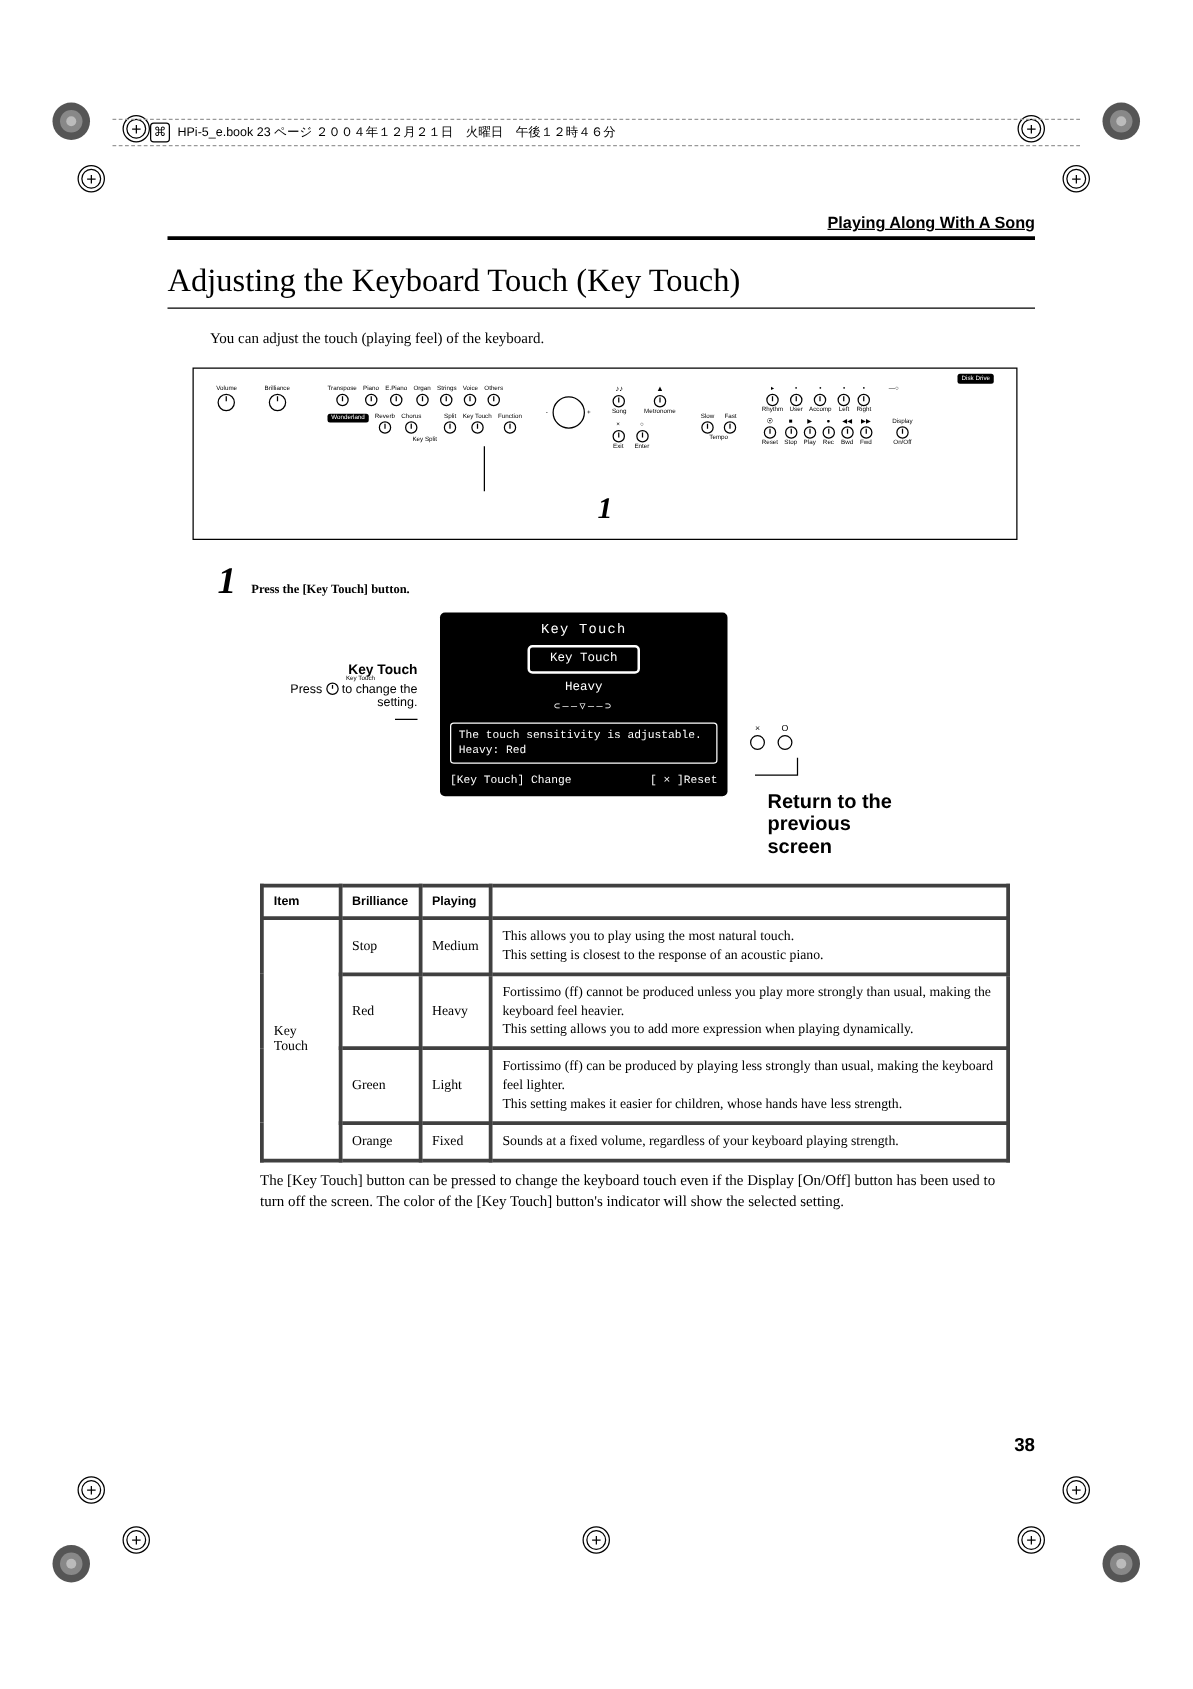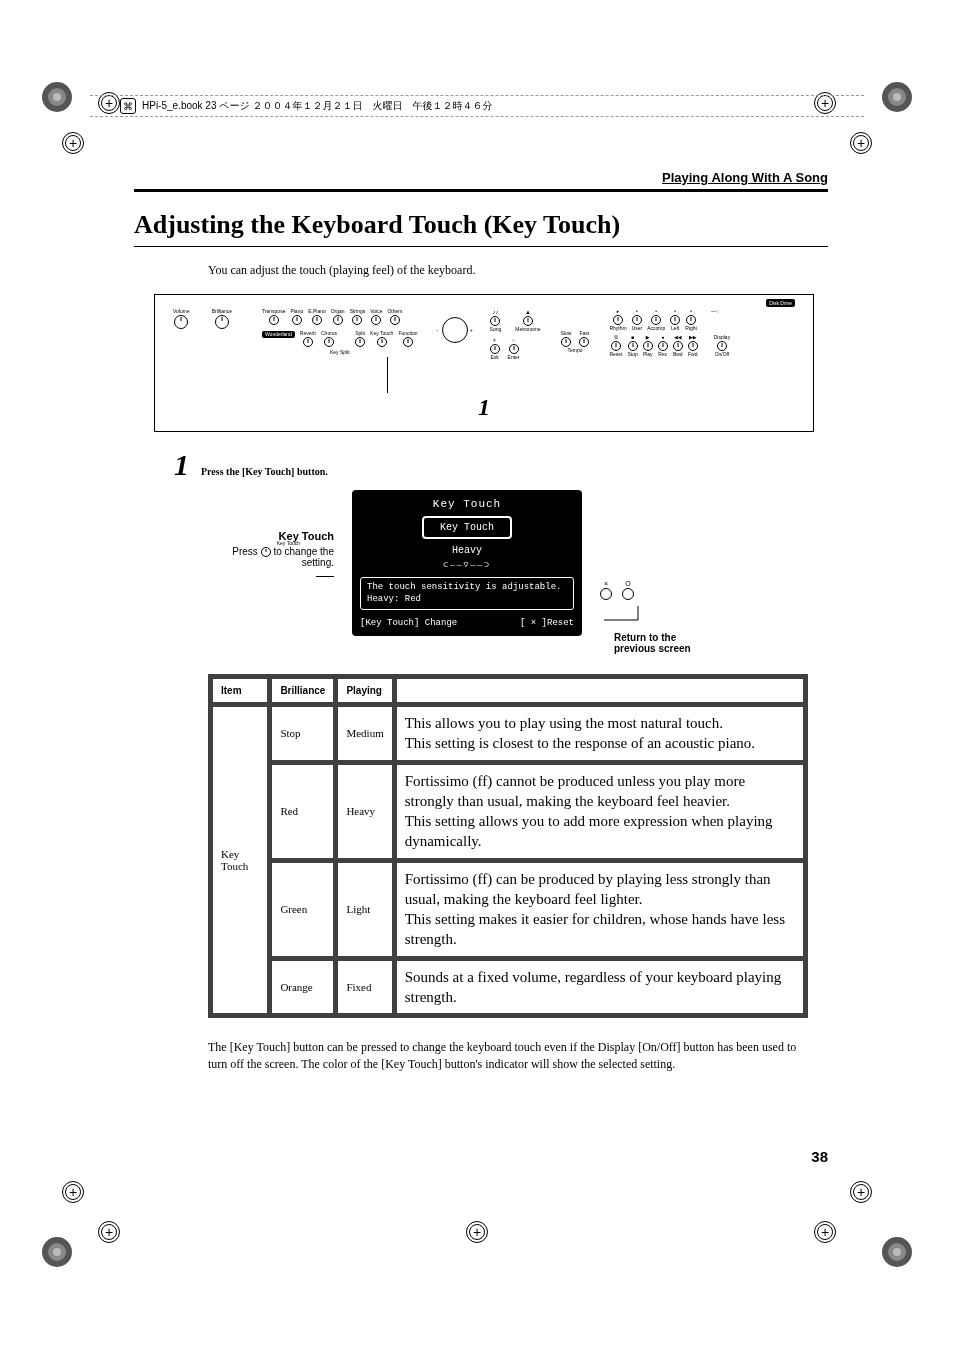--- a/index.html
+++ b/index.html
@@ -45,27 +45,27 @@
     text-align: right;
     font-weight: bold;
     font-size: 13px;
     margin-bottom: 4px;
     text-decoration: underline;
   }
   .thick-rule { border-top: 3px solid #000; margin: 2px 0 18px 0; }
 
   h1.title {
     font-family: Georgia, "Times New Roman", serif;
-    font-weight: bold;
+    font-weight: normal;
     font-size: 26px;
     margin: 0 0 6px 0;
   }
   .thin-rule { border-top: 1px solid #000; margin-bottom: 16px; }
 
-  .intro { margin-left: 74px; font-family: "Palatino Linotype", Georgia, serif; font-size: 12px; margin-bottom: 16px;}
+  .intro { margin-left: 34px; font-family: "Palatino Linotype", Georgia, serif; font-size: 12px; margin-bottom: 16px;}
 
   .panel-diagram {
     margin-left: 20px;
     width: 660px;
     border: 1px solid #000;
     padding: 14px 18px 10px 18px;
     position: relative;
   }
   .panel-row { display:flex; align-items:flex-start; gap:6px; }
   .knob-group { display:flex; flex-direction:column; align-items:center; font-size:5px; line-height:1; gap:1px;}
@@ -100,40 +100,40 @@
   .screen .scr-title { text-align:center; font-size:11px; margin-bottom:6px; letter-spacing:1px;}
   .screen .scr-box { border:2px solid #fff; border-radius:4px; text-align:center; padding:4px 0; margin:0 auto 6px auto; width:90px; font-size:10px;}
   .screen .scr-val { text-align:center; margin-bottom:4px;}
   .screen .scr-slider { text-align:center; font-size:8px; margin-bottom:8px; letter-spacing:2px;}
   .screen .scr-desc { border:1px solid #fff; border-radius:3px; padding:4px 6px; font-size:9px; line-height:1.3;}
   .screen .scr-footer { display:flex; justify-content:space-between; margin-top:8px; font-size:9px;}
   .screen-right { width: 130px; padding-top: 90px; font-size:10px;}
   .two-buttons { display:flex; gap:10px; margin-bottom:6px; align-items:flex-start;}
   .btn-circle { display:flex; flex-direction:column; align-items:center; font-size:7px; gap:1px;}
   .btn-circle .c { width:12px; height:12px; border:1px solid #000; border-radius:50%;}
-  .rtn-label { font-weight:bold; font-size:10px; margin-left:14px;}
+  .rtn-label { font-weight:bold; font-size:16px; margin-left:14px;}
 
   table.settings {
     border-collapse: collapse;
     width: 600px;
     margin-left: 74px;
     font-family: "Palatino Linotype", Georgia, serif;
     font-size: 11px;
   }
   table.settings th, table.settings td {
-    border: 5px solid #404040;
+    border: 3px solid #404040;
     padding: 6px 8px;
     text-align: left;
     vertical-align: middle;
   }
   table.settings th { font-family: Arial, sans-serif; font-size:10px; font-weight:bold;}
-  table.settings td.desc { font-size:15px; line-height:1.35;}
+  table.settings td.desc { font-size:11px; line-height:1.35;}
 
   .para {
-    margin: 21px 0 0 74px;
+    margin: 6px 0 0 74px;
     width: 600px;
     font-family: "Palatino Linotype", Georgia, serif;
     font-size: 12px;
     line-height: 1.45;
   }
 
   .page-num {
     position:absolute;
     right: 0;
     top: 978px;

